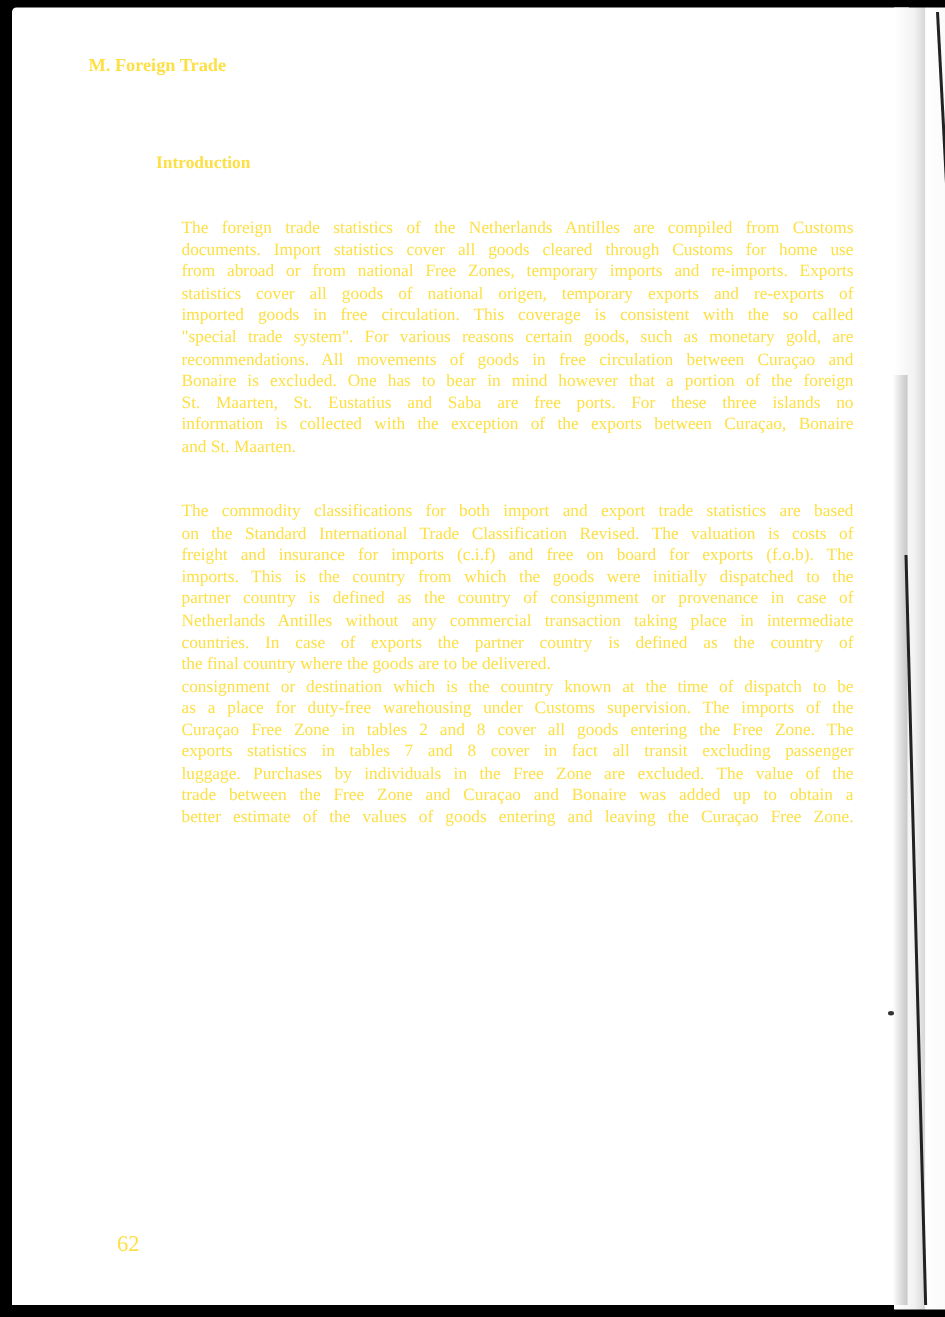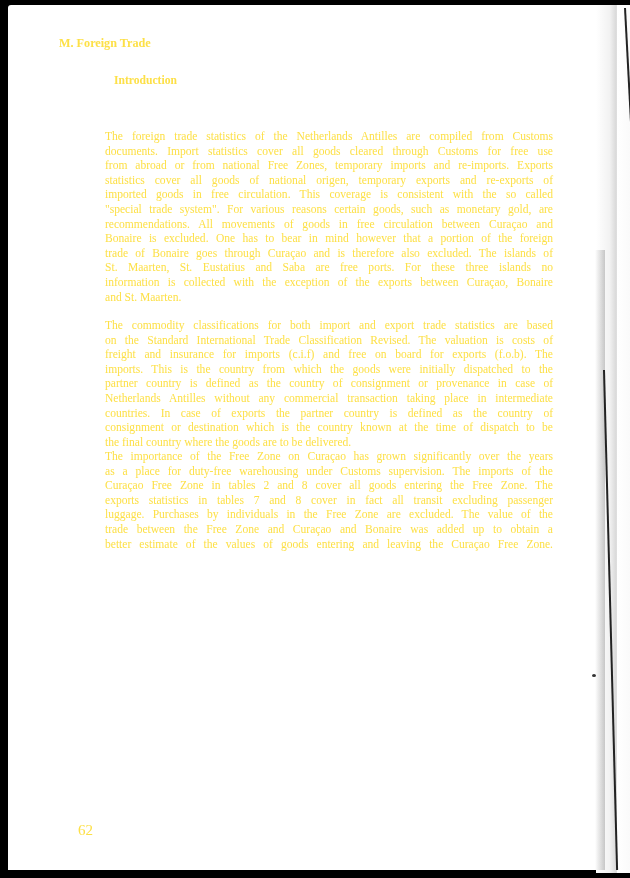--- a/index.html
+++ b/index.html
@@ -77,33 +77,32 @@
       position: absolute;
       left: 59px;
       top: 36px;
       font-size: 12.2px;
       font-weight: bold;
       letter-spacing: 0px;
     }
     .subheading {
       position: absolute;
       left: 104px;
-      top: 74px;
+      top: 102px;
       font-size: 11.6px;
       font-weight: bold;
-      margin-left: 10px;
     }
     .para {
       position: absolute;
       left: 105px;
       width: 448px;
       font-size: 11.55px;
       line-height: 14.6px;
       text-align: justify;
-      margin: 0;
+      margin: 16px;
     }
     .para .line {
       display: block;
       text-align: justify;
       text-align-last: justify;
       white-space: nowrap;
       height: 14.6px;
     }
     .para .line.last {
       text-align-last: left;
@@ -128,47 +127,45 @@
   <div class="curl-shade"></div>
   <div class="curl-line upper"></div>
   <div class="curl-line lower"></div>
   <div class="speck"></div>
 
   <div class="text section-title">M. Foreign Trade</div>
   <div class="text subheading">Introduction</div>
 
   <div class="text para p1">
     <span class="line">The foreign trade statistics of the Netherlands Antilles are compiled from Customs</span>
-    <span class="line">documents. Import statistics cover all goods cleared through Customs for free use</span>
+    <span class="line">documents. Import statistics cover all goods cleared through Customs for home use</span>
     <span class="line">from abroad or from national Free Zones, temporary imports and re-imports. Exports</span>
     <span class="line">statistics cover all goods of national origen, temporary exports and re-exports of</span>
     <span class="line">imported goods in free circulation. This coverage is consistent with the so called</span>
     <span class="line">"special trade system". For various reasons certain goods, such as monetary gold, are</span>
     <span class="line">recommendations. All movements of goods in free circulation between Curaçao and</span>
     <span class="line">Bonaire is excluded. One has to bear in mind however that a portion of the foreign</span>
-    <span class="line">trade of Bonaire goes through Curaçao and is therefore also excluded. The islands of</span>
     <span class="line">St. Maarten, St. Eustatius and Saba are free ports. For these three islands no</span>
     <span class="line">information is collected with the exception of the exports between Curaçao, Bonaire</span>
     <span class="line last">and St. Maarten.</span>
   </div>
 
   <div class="text para p2">
     <span class="line">The commodity classifications for both import and export trade statistics are based</span>
     <span class="line">on the Standard International Trade Classification Revised. The valuation is costs of</span>
     <span class="line">freight and insurance for imports (c.i.f) and free on board for exports (f.o.b). The</span>
     <span class="line">imports. This is the country from which the goods were initially dispatched to the</span>
     <span class="line">partner country is defined as the country of consignment or provenance in case of</span>
     <span class="line">Netherlands Antilles without any commercial transaction taking place in intermediate</span>
     <span class="line">countries. In case of exports the partner country is defined as the country of</span>
+    <span class="line last">the final country where the goods are to be delivered.</span>
     <span class="line">consignment or destination which is the country known at the time of dispatch to be</span>
-    <span class="line last">the final country where the goods are to be delivered.</span>
   </div>
 
   <div class="text para p3">
-    <span class="line">The importance of the Free Zone on Curaçao has grown significantly over the years</span>
     <span class="line">as a place for duty-free warehousing under Customs supervision. The imports of the</span>
     <span class="line">Curaçao Free Zone in tables 2 and 8 cover all goods entering the Free Zone. The</span>
     <span class="line">exports statistics in tables 7 and 8 cover in fact all transit excluding passenger</span>
     <span class="line">luggage. Purchases by individuals in the Free Zone are excluded. The value of the</span>
     <span class="line">trade between the Free Zone and Curaçao and Bonaire was added up to obtain a</span>
     <span class="line">better estimate of the values of goods entering and leaving the Curaçao Free Zone.</span>
   </div>
 
   <div class="text page-number">62</div>
 </div>

